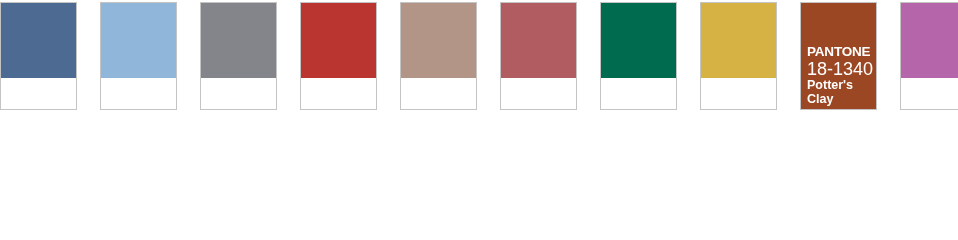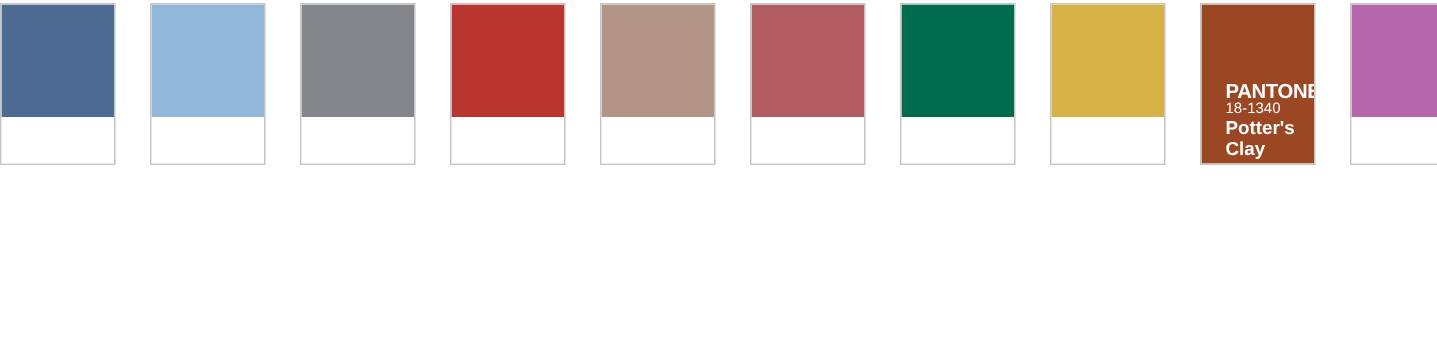--- a/index.html
+++ b/index.html
@@ -50,37 +50,37 @@
   }
   
   .swatch-card.labeled {
     border: 1px solid #c4c4c4;
   }
   .swatch-card.labeled .swatch-color {
     height: 106px;
   }
   .pantone-label {
     position: absolute;
-    left: 16px;
+    left: 6px;
     bottom: 3px;
     right: 3px;
     color: #ffffff;
     line-height: 1.08;
     text-align: left;
     pointer-events: none;
   }
   .pantone-brand {
     font-size: 13.5px;
     font-weight: bold;
     letter-spacing: -0.2px;
     display: block;
     white-space: nowrap;
   }
   .pantone-code {
-    font-size: 10px;
+    font-size: 18px;
     font-weight: normal;
     display: block;
     white-space: nowrap;
   }
   .pantone-name-line {
     font-size: 12.5px;
     font-weight: bold;
     display: block;
     white-space: nowrap;
   }

